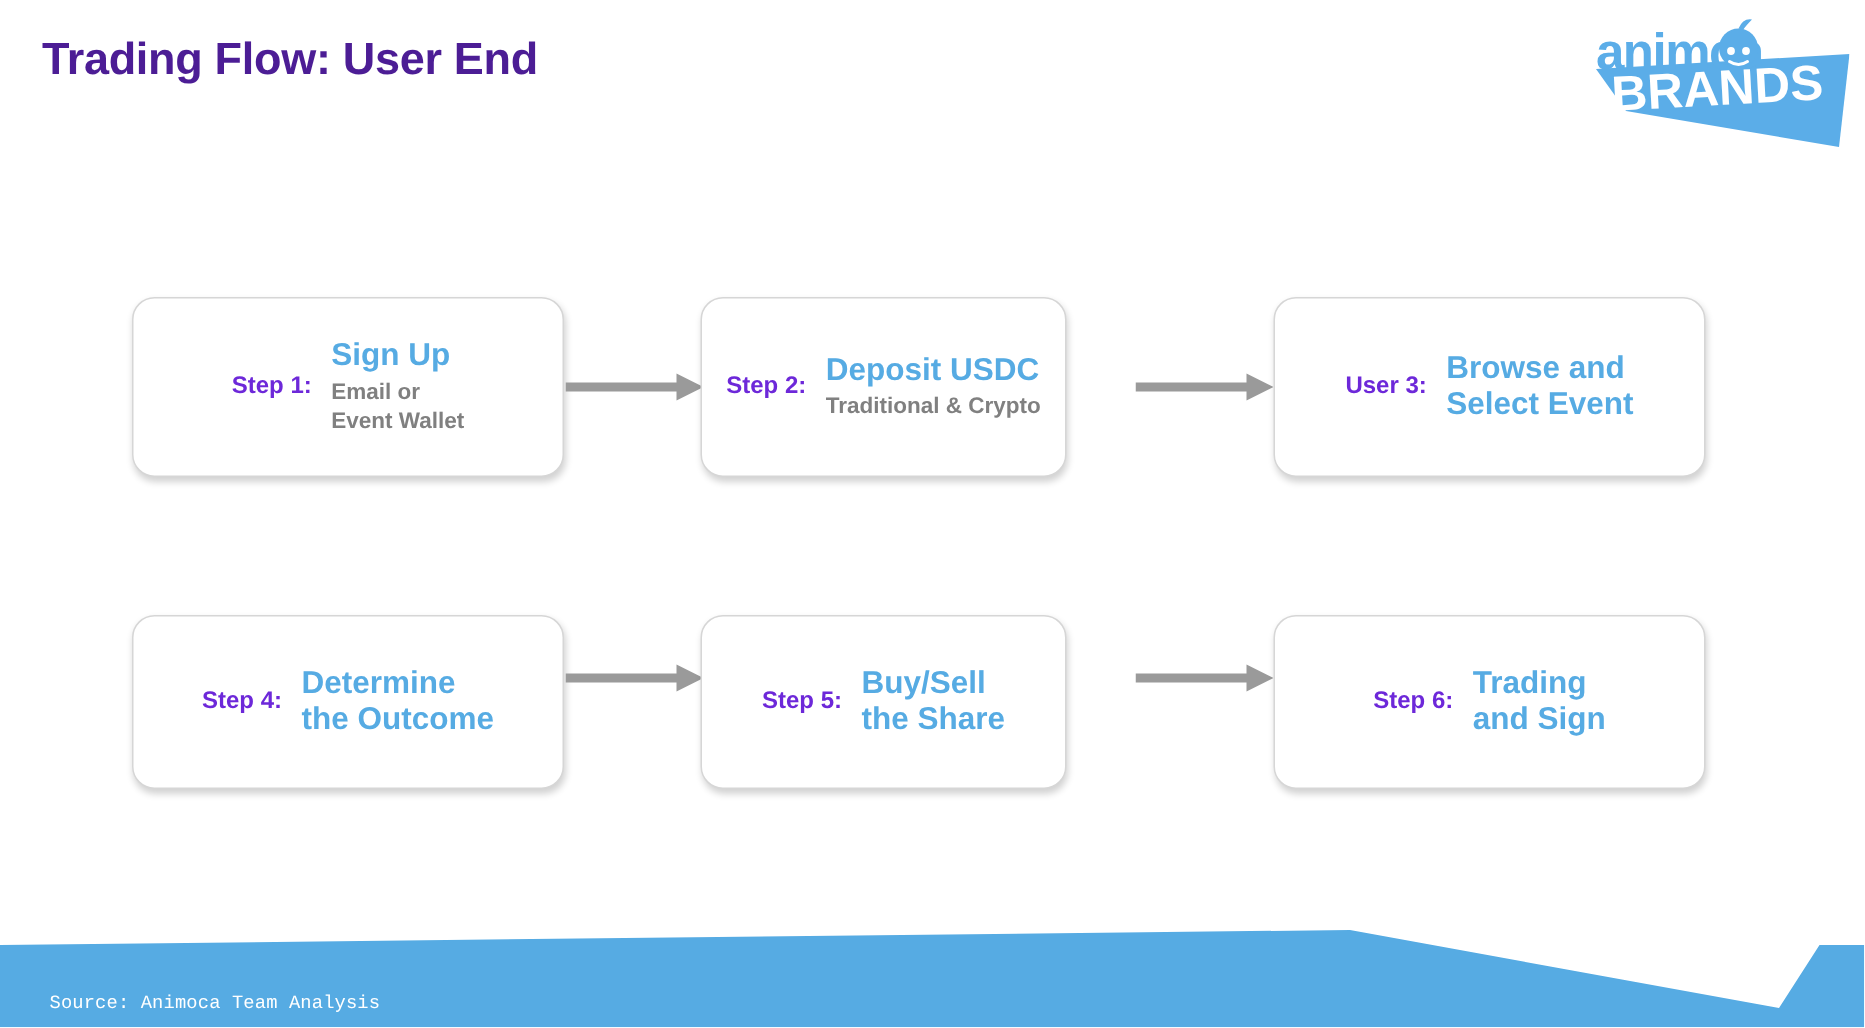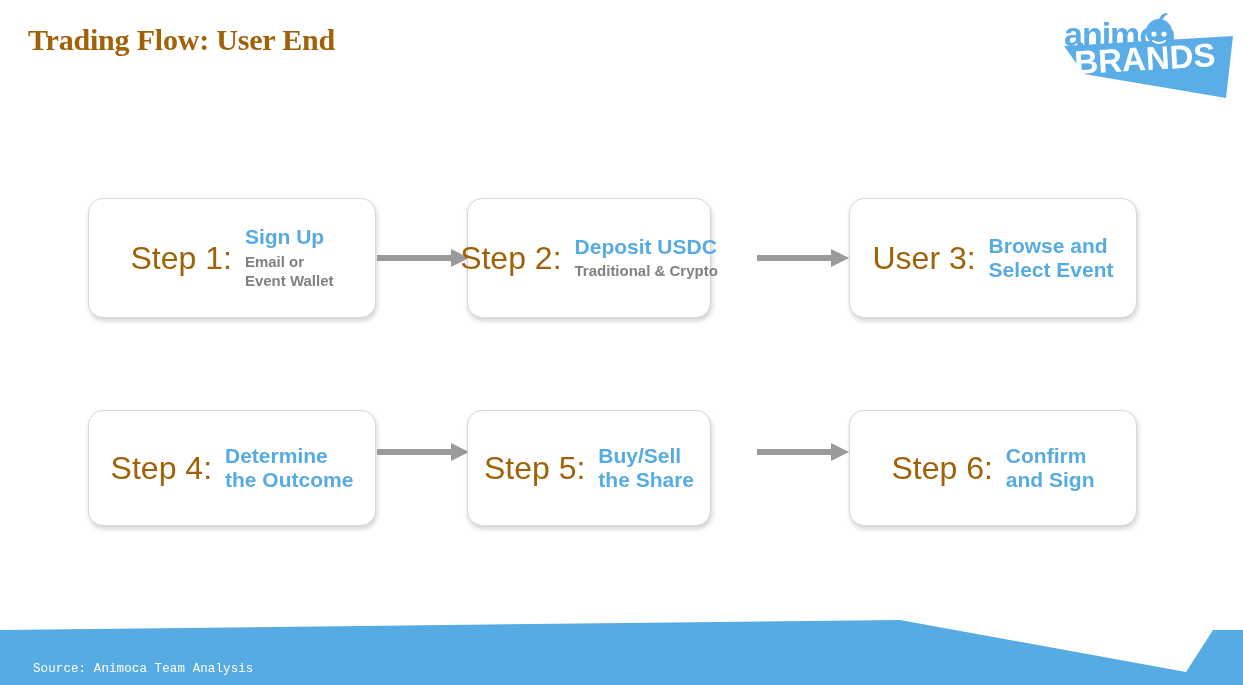--- a/index.html
+++ b/index.html
@@ -20,24 +20,23 @@
     overflow: hidden;
   }
 
   
   .slide-title {
     position: absolute;
     left: 28px;
     top: 23px;
     font-size: 30px;
     font-weight: bold;
-    color: #a16207;
+    color: #4c1d95;
     letter-spacing: -0.2px;
     white-space: nowrap;
-    font-family: Liberation Serif, serif;
   }
 
   
   .logo {
     position: absolute;
     left: 1058px;
     top: 12px;
     width: 175px;
     height: 88px;
   }
@@ -58,23 +57,23 @@
     border: 1px solid #d6d6d6;
     border-radius: 15px;
     box-shadow: 1px 3px 5px rgba(0,0,0,0.18);
     box-sizing: border-box;
     display: flex;
     flex-direction: row;
     align-items: center;
     justify-content: center;
   }
   .step-label {
-    font-size: 32px;
-    font-weight: normal;
-    color: #a16207;
+    font-size: 16px;
+    font-weight: bold;
+    color: #6d28d9;
     white-space: nowrap;
     flex: 0 0 auto;
   }
   .step-body {
     margin-left: 13px;
     flex: 0 0 auto;
   }
   .step-head {
     font-size: 21px;
     font-weight: bold;
@@ -239,21 +238,21 @@
       <svg width="92" height="20" viewBox="0 0 92 20" xmlns="http://www.w3.org/2000/svg">
         <rect x="0" y="7" width="76" height="6" fill="#9a9a9a"></rect>
         <polygon points="74,1 92,10 74,19" fill="#9a9a9a"></polygon>
       </svg>
     </div>
 
     <div class="step-box r2 c3 box6">
       <div class="step-label">Step 6:</div>
       <div class="step-body">
         <div class="step-head">
-          <span>Confirm</span>
+          <span>Trading</span>
           <span class="l2">and Sign</span>
         </div>
       </div>
     </div>
 
   </div>
 
   <div class="footer-band">
     <svg width="1243" height="85" viewBox="0 0 1243 85" xmlns="http://www.w3.org/2000/svg">
       <polygon points="0,30 900,20 1186,72 1213,30 1243,30 1243,85 0,85" fill="#56ABE3"></polygon>

